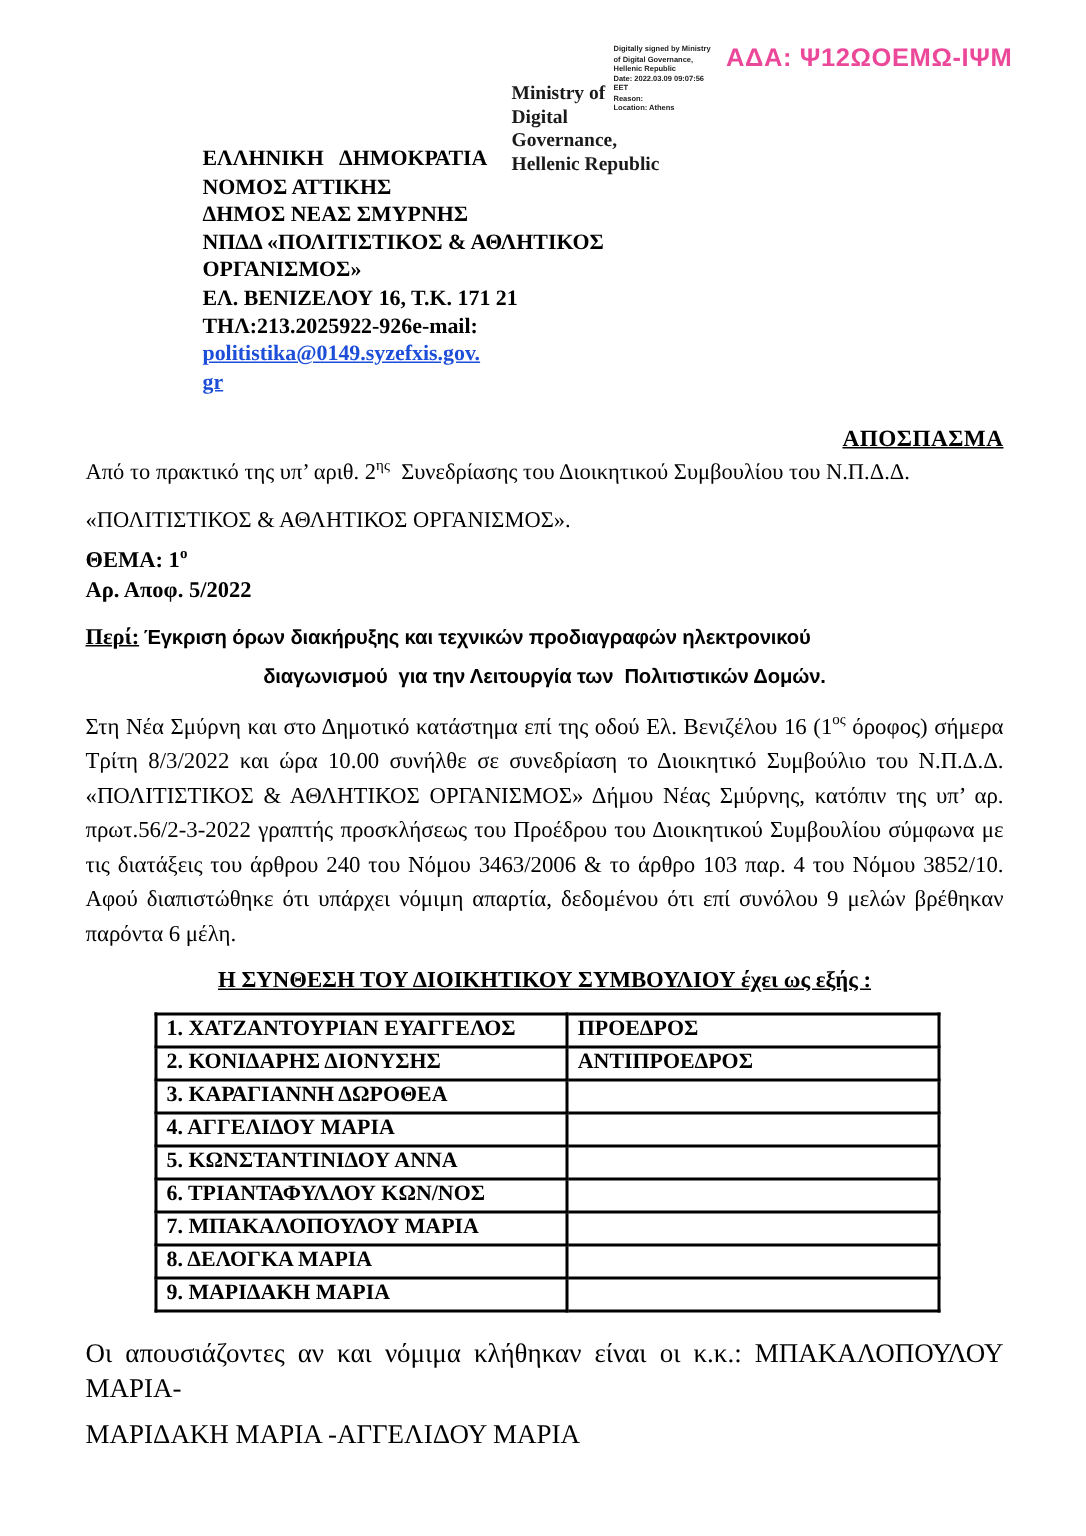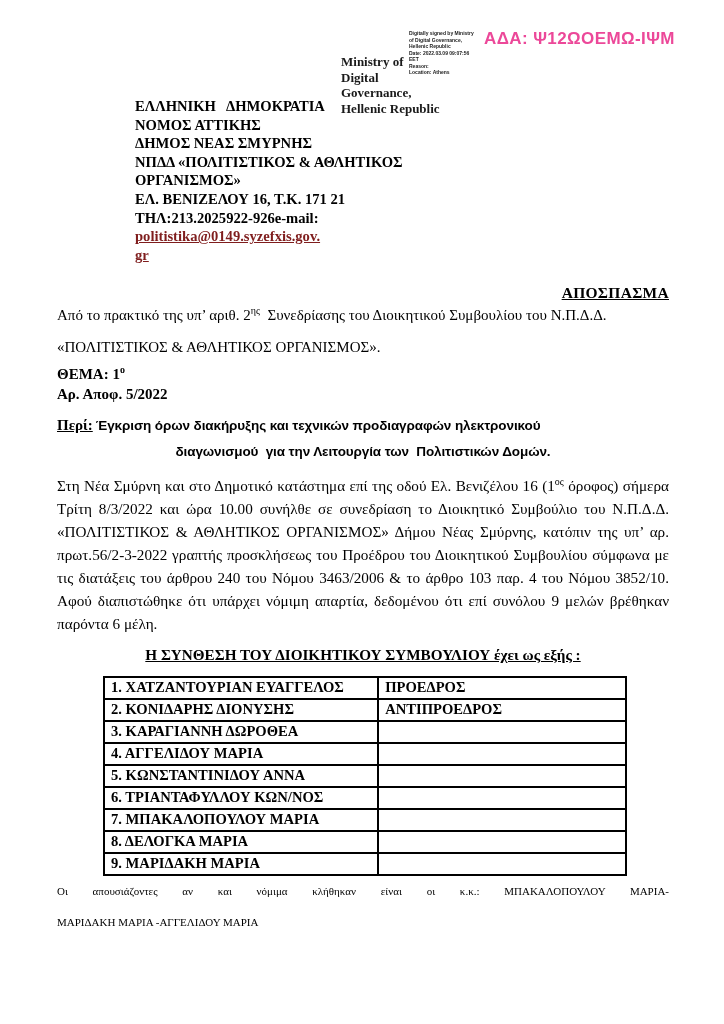--- a/index.html
+++ b/index.html
@@ -30,21 +30,21 @@
     font-size:5px; font-weight:bold; line-height:1.3; color:#222;
   }
 
   
   .header-block { position:absolute; left:135px; top:97px; width:335px; }
   .header-line {
     font-size:14.6px; font-weight:bold; line-height:18.6px; white-space:pre-wrap;
   }
   .email-link {
     display:block; font-size:14.6px; font-weight:bold; line-height:19px;
-    color:#7f1d1d; text-decoration:underline; cursor:pointer;
+    color:#1d4ed8; text-decoration:underline; cursor:pointer;
   }
 
   
   .content { position:absolute; left:57px; top:284px; width:612px; }
 
   .doc-title {
     text-align:right; font-weight:bold; text-decoration:underline;
     font-size:15.5px; letter-spacing:.3px;
   }
   .intro-line1 { margin-top:5px; font-size:15px; white-space:pre-wrap; }
@@ -78,21 +78,21 @@
     table-layout:fixed;
   }
   .board-table td {
     border:2px solid #000; font-weight:bold; font-size:14.6px;
     padding:1px 6px 2px 6px; height:22px; vertical-align:middle;
     overflow:hidden; white-space:nowrap;
   }
   .board-table td.col-name  { width:260px; }
   .board-table td.col-role  { width:235px; }
 
-  .absent-block { margin-top:4px; font-size:11px; line-height:23px; }
+  .absent-block { margin-top:16px; font-size:18px; line-height:23px; }
   .absent-line1 { text-align:justify; text-align-last:justify; }
   .absent-line2 { margin-top:8px; }
 </style>
 </head>
 <body>
 
 <div class="page">
 
   <div class="ada">ΑΔΑ: Ψ12ΩΟΕΜΩ-ΙΨΜ</div>
 

